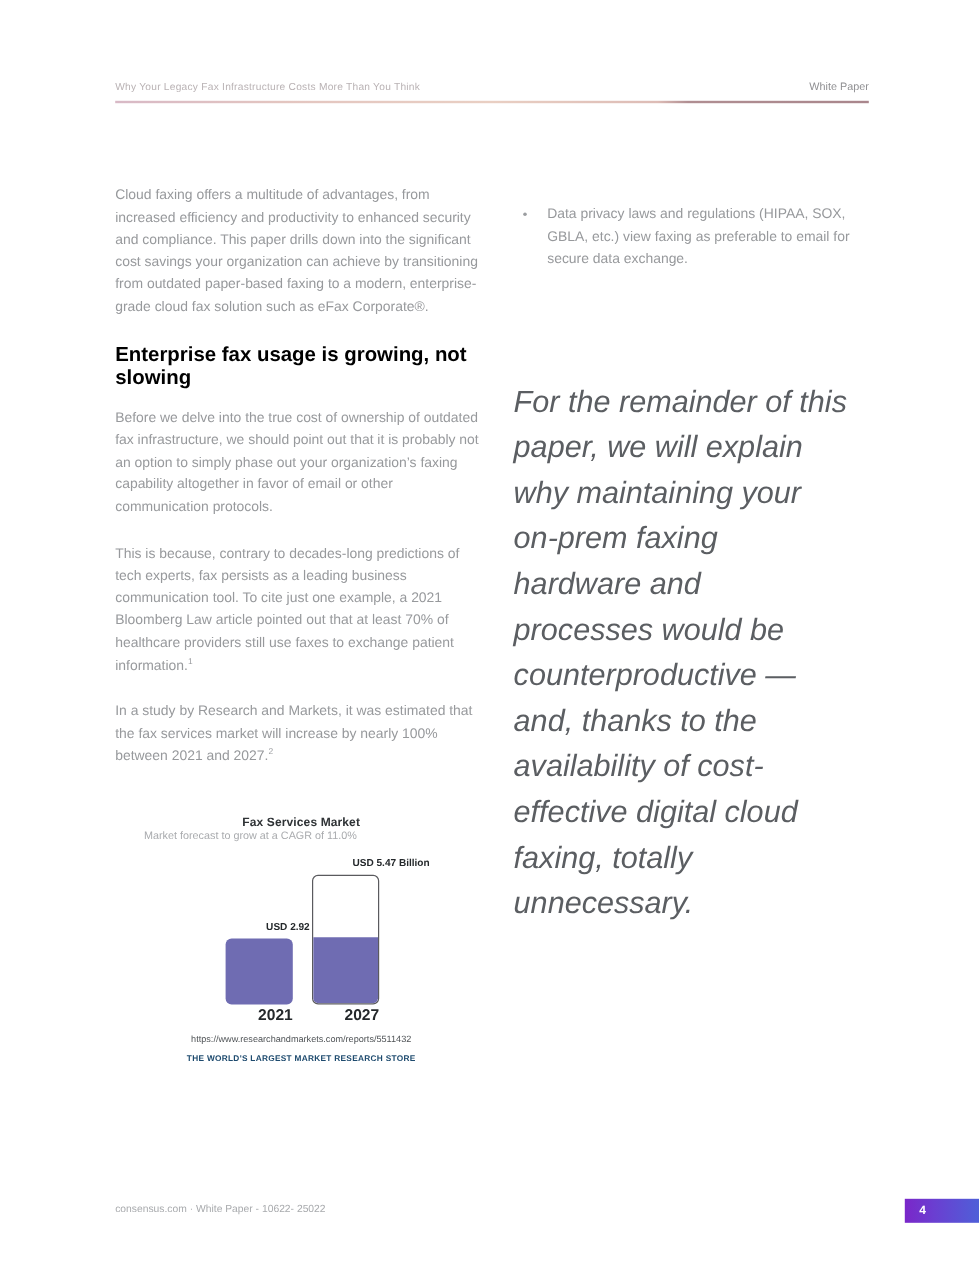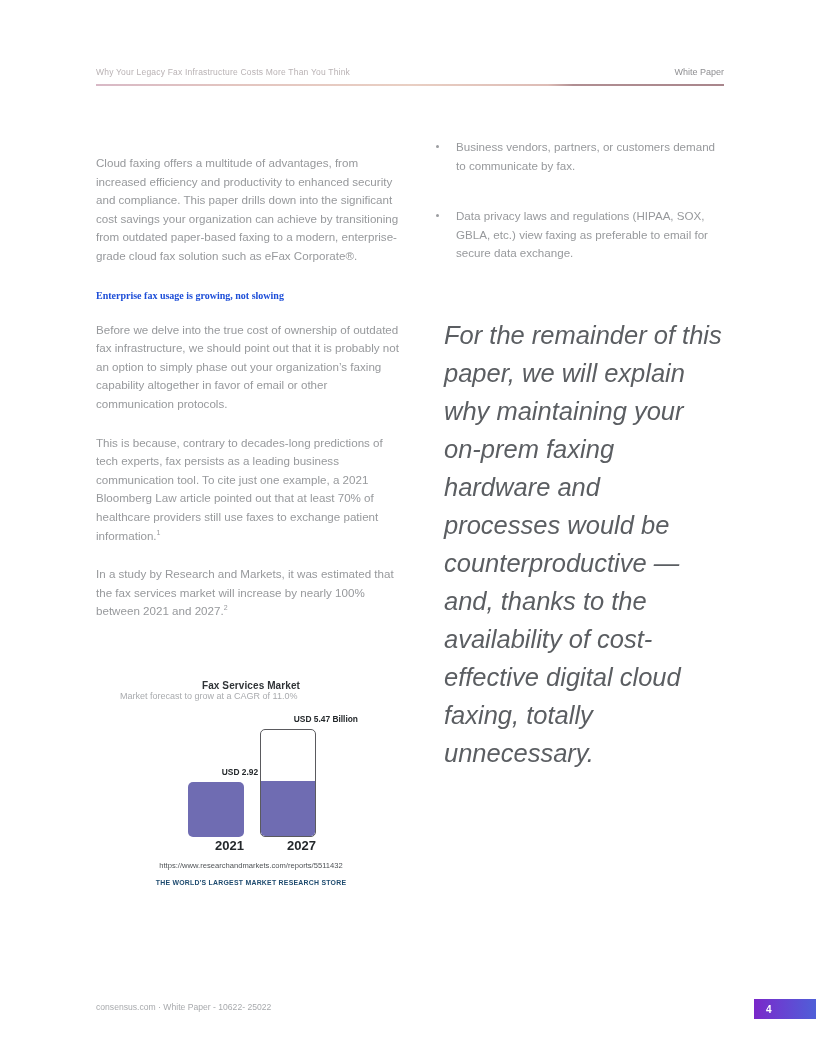--- a/index.html
+++ b/index.html
@@ -81,25 +81,25 @@
     margin: 16px 0 20px 0;
     font-size: 11.6px;
     line-height: 18.6px;
     color: #97999c;
     font-family: "Liberation Sans", sans-serif;
   }
   p.body-text:last-child { margin-bottom: 0; }
 
   h2.section-heading {
     margin: 0 0 12px 0;
-    font-size: 10px;
+    font-size: 17px;
     line-height: 19px;
     font-weight: bold;
-    color: #1d4ed8;
-    font-family: Liberation Serif, serif;
+    color: #000000;
+    font-family: Liberation Sans, sans-serif;
   }
 
   sup.footnote-ref {
     font-size: 7px;
     vertical-align: super;
     line-height: 0;
   }
 
   
   ul.bullet-list {
@@ -122,21 +122,21 @@
     top: 7px;
     width: 3.2px;
     height: 3.2px;
     border-radius: 50%;
     background: #9b9da0;
   }
 
   
   .pull-quote {
     position: absolute;
-    left: 444px;
+    left: 428px;
     top: 316px;
     width: 278px;
     font-size: 25.5px;
     line-height: 38px;
     font-style: italic;
     color: #5b5e62;
     font-family: "Liberation Sans", sans-serif;
     font-weight: 400;
   }
 
@@ -298,24 +298,20 @@
 
     <p class="body-text"><span>This is because, contrary to decades-long predictions of tech experts, fax persists as a leading business communication tool. To cite just one example, a 2021 Bloomberg Law article pointed out that at least 70% of healthcare providers still use faxes to exchange patient information.</span><sup class="footnote-ref">1</sup></p>
 
     <p class="body-text"><span>In a study by Research and Markets, it was estimated that the fax services market will increase by nearly 100% between 2021 and 2027.</span><sup class="footnote-ref">2</sup></p>
   </div>
 
   <div class="col-right">
     <ul class="bullet-list">
       <li>
         <span class="bullet-dot"></span>
-        <span>Business vendors, partners, or customers demand to communicate by fax.</span>
-      </li>
-      <li>
-        <span class="bullet-dot"></span>
         <span>Data privacy laws and regulations (HIPAA, SOX, GBLA, etc.) view faxing as preferable to email for secure data exchange.</span>
       </li>
     </ul>
   </div>
 
   <div class="pull-quote">For the remainder of this paper, we will explain why maintaining your on-prem faxing hardware and processes would be counterproductive — and, thanks to the availability of cost-effective digital cloud faxing, totally unnecessary.</div>
 
   <div class="chart-block">
     <div class="chart-title">Fax Services Market</div>
     <div class="chart-subtitle">Market forecast to grow at a CAGR of 11.0%</div>

